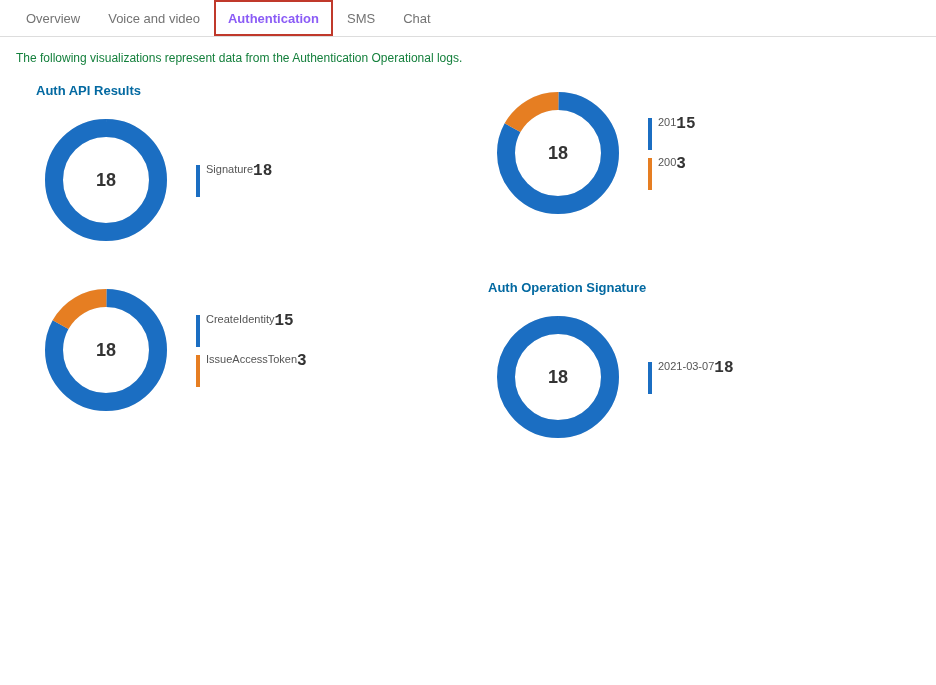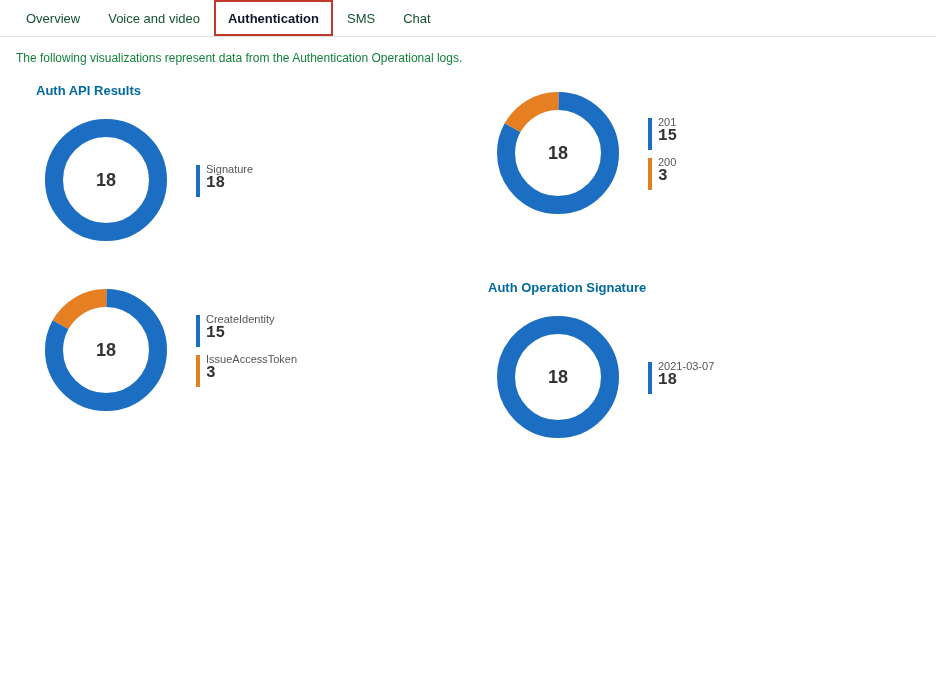--- a/index.html
+++ b/index.html
@@ -17,27 +17,27 @@
       border-bottom: 1px solid #ddd;
       padding: 0 12px;
       height: 37px;
     }
     .nav-tab {
       padding: 0 14px;
       height: 100%;
       display: flex;
       align-items: center;
       font-size: 13px;
-      color: #14532d;
+      color: #737373;
       cursor: pointer;
       position: relative;
       white-space: nowrap;
     }
     .nav-tab.active {
-      color: #0f172a;
+      color: #8b5cf6;
       font-weight: 600;
       border: 2px solid #c0392b;
       padding: 0 12px;
     }
 
     
     .page-content {
       padding: 14px 16px;
     }
     .subtitle {
@@ -100,21 +100,20 @@
       gap: 6px;
     }
     .legend-bar {
       width: 4px;
       height: 32px;
       flex-shrink: 0;
       margin-top: 2px;
     }
     .legend-text {
       display: flex;
-      flex-direction: column;
     }
     .legend-name {
       font-size: 11px;
       color: #555;
     }
     .legend-value {
       font-size: 16px;
       font-weight: 600;
       color: #333;
       line-height: 1.1;

